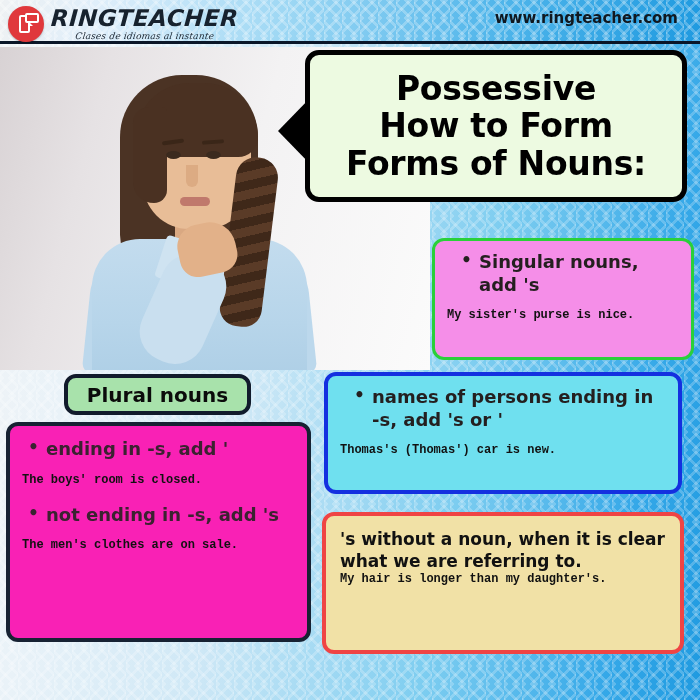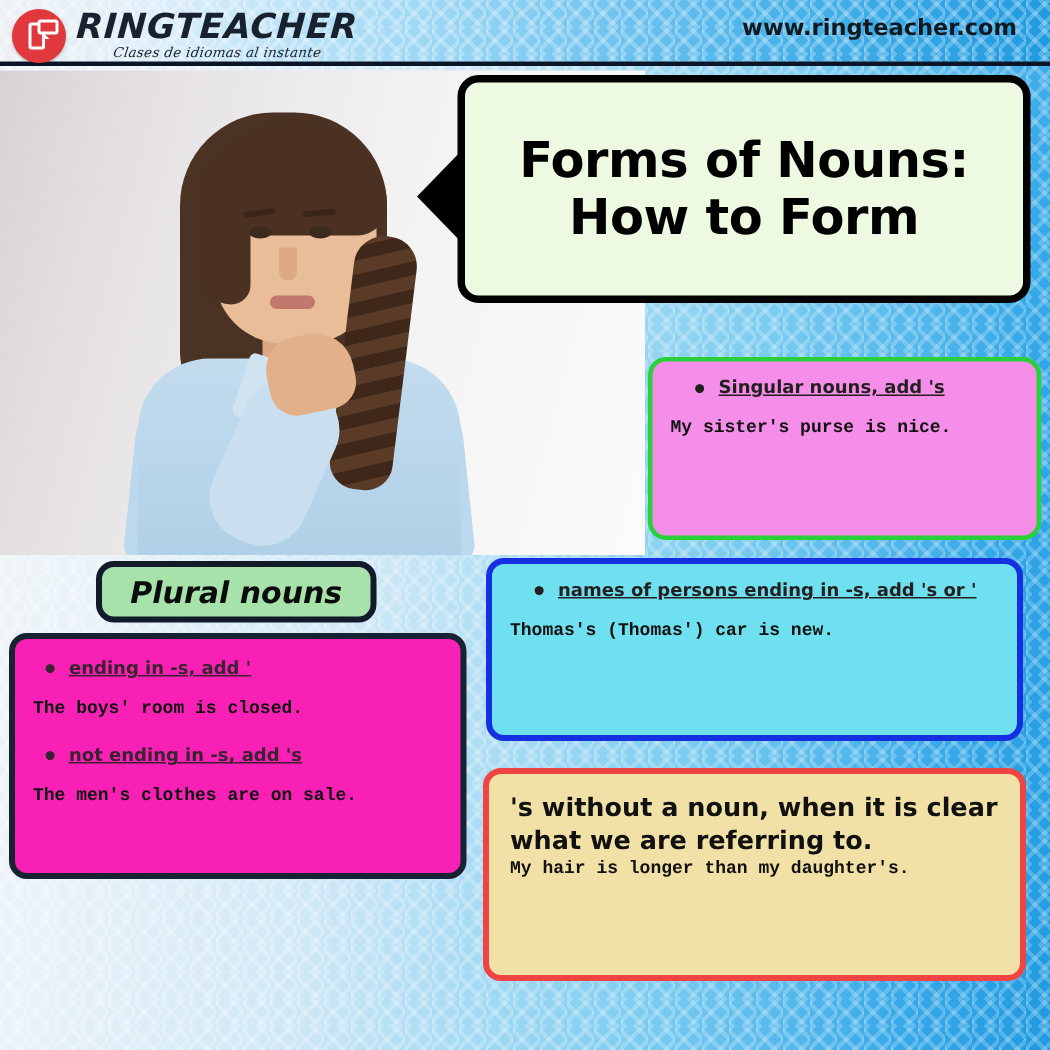--- a/index.html
+++ b/index.html
@@ -167,21 +167,21 @@
 
   
   .card{
     position:absolute; border-radius:12px; z-index:3;
     padding:10px 12px 12px 12px;
   }
   .card ul{ list-style:none; margin:0 0 0 4px; padding:0; }
   .card li{
     position:relative; padding-left:28px;
     font-family:"DejaVu Sans", sans-serif;
-    font-weight:bold; font-size:12px; line-height:1.25; color:#241f1f;text-decoration:underline;
+    font-weight:bold; font-size:18px; line-height:1.25; color:#241f1f;
   }
   .card li:before{
     content:"•"; position:absolute; left:10px; top:-1px; font-size:17px;
   }
   .card .example{
     font-family:Liberation Mono, monospace;
     font-weight:bold; font-size:12px; line-height:1.28; color:#111;
     margin-top:12px;
   }
   .card .plain{
@@ -195,30 +195,30 @@
     background:#f58ee8; border:3px solid #29d03a;
   }
   
   #labelPlural{
     position:absolute; left:64px; top:374px; width:187px; height:41px;
     background:#a8e2ab; border:4px solid #111b2c; border-radius:12px;
     display:flex; align-items:center; justify-content:center; z-index:3;
   }
   #labelPlural span{
     font-family:"DejaVu Sans", sans-serif;
-    font-weight:bold; font-size:20px; color:#0b0b0b;font-style:italic;
+    font-weight:bold; font-size:20px; color:#0b0b0b;
   }
   
   #cardNames{
     left:324px; top:372px; width:358px; height:122px;
     background:#6fe0ef; border:4px solid #1430e0;
   }
   
   #cardPlural{
-    left:6px; top:422px; width:305px; height:164px;
+    left:6px; top:422px; width:305px; height:220px;
     background:#f921b5; border:4px solid #172233; padding:12px 12px 12px 4px;
   }
   #cardPlural li{ color:#3b2230; }
   
   #cardNoNoun{
     left:322px; top:512px; width:362px; height:142px;
     background:#f1e1a6; border:4px solid #ef4444; padding:12px 14px;
   }
 </style>
 </head>
@@ -258,22 +258,23 @@
   <div class="fig-eyeR"></div>
   <div class="fig-nose"></div>
   <div class="fig-lip"></div>
   <div class="fig-forearm"></div>
   <div class="fig-hand"></div>
 </div>
 
 <div id="titleTail"></div>
 <div id="titleBox">
   <div id="titleText">
+    <div>Possessive</div>
+    <div>How to Form</div>
     <div>Forms of Nouns:</div>
-    <div>How to Form</div>
   </div>
 </div>
 
 <div id="cardSingular" class="card">
   <ul>
     <li>Singular nouns, add 's</li>
   </ul>
   <div class="example">My sister's purse is nice.</div>
 </div>
 

